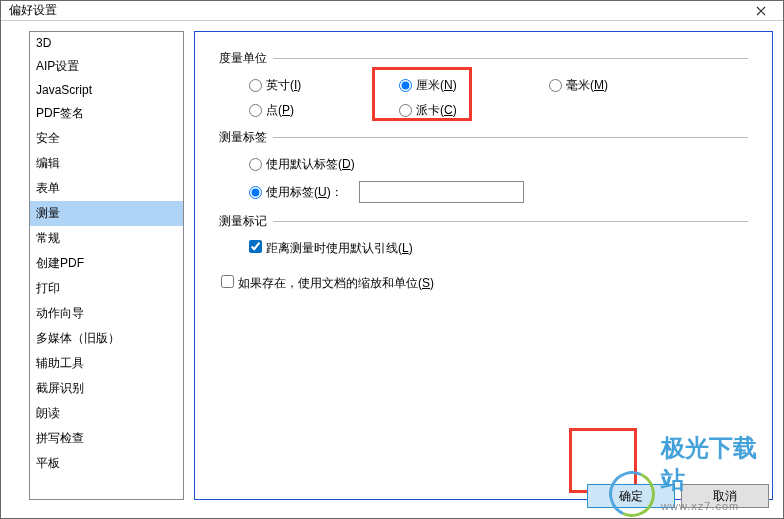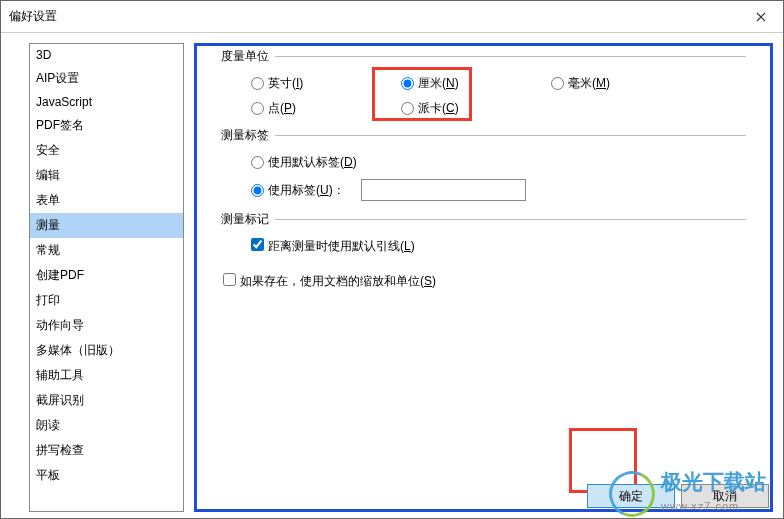--- a/index.html
+++ b/index.html
@@ -1,49 +1,49 @@
 <!DOCTYPE html>
 <html><head>
 <meta charset="utf-8">
 <style>
 * { box-sizing: border-box; margin: 0; padding: 0; font-family: "Microsoft YaHei", "SimSun", sans-serif; font-size: 12px; }
 body { background: #fff; }
 .window { width: 784px; height: 519px; border: 1px solid #666; position: relative; background: #fff; }
-.titlebar { height: 32px; border-bottom: 1px solid #ccc; display: flex; align-items: center; padding-left: 8px; }
+.titlebar { height: 20px; border-bottom: 1px solid #ccc; display: flex; align-items: center; padding-left: 8px; }
 .title { flex: 1; }
 .close-btn { width: 44px; height: 27px; display: flex; align-items: center; justify-content: center; cursor: pointer; }
 .close-btn svg { width: 10px; height: 10px; }
 .body { display: flex; height: calc(100% - 28px); padding: 10px; gap: 10px; margin-left: 18px; }
 .sidebar { width: 155px; border: 1px solid #888; overflow-y: scroll; scrollbar-width: auto; }
 .sidebar::-webkit-scrollbar { width: 16px; }
 .sidebar::-webkit-scrollbar-track { background: #f0f0f0; }
 .sidebar::-webkit-scrollbar-thumb { background: #c0c0c0; border: 1px solid #a0a0a0; }
 .sidebar-item { padding: 4px 6px; cursor: pointer; white-space: nowrap; }
 .sidebar-item.selected { background: #b0d4f5; }
-.main { flex: 1; border: 3px solid #1d4ed8; padding: 10px 24px; position: relative; overflow: hidden; }
+.main { flex: 1; border: 1px solid #1d4ed8; padding: 26px 24px; position: relative; overflow: hidden; }
 .fieldset { border: none; border-top: 1px solid #bbb; margin-bottom: 18px; padding: 10px 0 0 30px; }
 .fieldset-legend { background: #fff; display: inline-block; margin-top: -18px; margin-left: -30px; padding-right: 6px; position: relative; top: -18px; }
 .radio-grid { display: flex; flex-wrap: wrap; row-gap: 8px; margin-top: -8px; }
 .radio-grid .cell { width: 150px; display: flex; align-items: center; gap: 4px; }
 .radio-col { display: flex; flex-direction: column; gap: 8px; margin-top: -8px; justify-content: space-between; }
 .radio-row { display: flex; align-items: center; gap: 4px; }
 .label-input { width: 165px; height: 22px; border: 1px solid #888; margin-left: 12px; }
 .checkbox-row { display: flex; align-items: flex-start; gap: 4px; }
 input[type=radio], input[type=checkbox] { width: 13px; height: 13px; cursor: pointer; }
 input[type=checkbox] { accent-color: #006fc4; }
 .u { text-decoration: underline; }
 .standalone-check { margin-top: 8px; margin-left: 2px; }
 .highlight1 { position: absolute; border: 3px solid #ef3a2d; left: 371px; top: 66px; width: 100px; height: 54px; pointer-events: none; }
 .highlight2 { position: absolute; border: 3px solid #ef3a2d; left: 568px; top: 427px; width: 68px; height: 65px; pointer-events: none; }
 .footer { position: absolute; bottom: 10px; right: 14px; display: flex; gap: 6px; }
 .btn { width: 88px; height: 24px; border: 1px solid #888; background: #e1e1e1; cursor: pointer; }
 .btn:first-child { background: #cde6f7; border-color: #2a8dd4; }
 .watermark { position: absolute; right: 4px; bottom: 0; width: 170px; height: 48px; pointer-events: none; opacity: 0.95; }
 .wm-logo { position: absolute; left: 0; bottom: 1px; width: 46px; height: 46px; border: 3px solid #4aa3e0; border-right-color: #8bc63e; border-bottom-color: #8bc63e; border-radius: 50%; transform: rotate(-20deg); }
-.wm-text1 { position: absolute; left: 52px; bottom: 22px; font-size: 21px; font-weight: bold; color: #3c9cd7; }
+.wm-text1 { position: absolute; left: 52px; bottom: 22px; font-size: 24px; font-weight: bold; color: #3c9cd7; }
 .wm-text2 { position: absolute; left: 52px; bottom: 6px; font-size: 11px; color: #888; letter-spacing: 1px; }
 </style>
 </head>
 <body>
 
 <div class="window">
   <div class="titlebar">
     <span class="title">偏好设置</span>
     <div class="close-btn">
       <svg viewBox="0 0 10 10">

